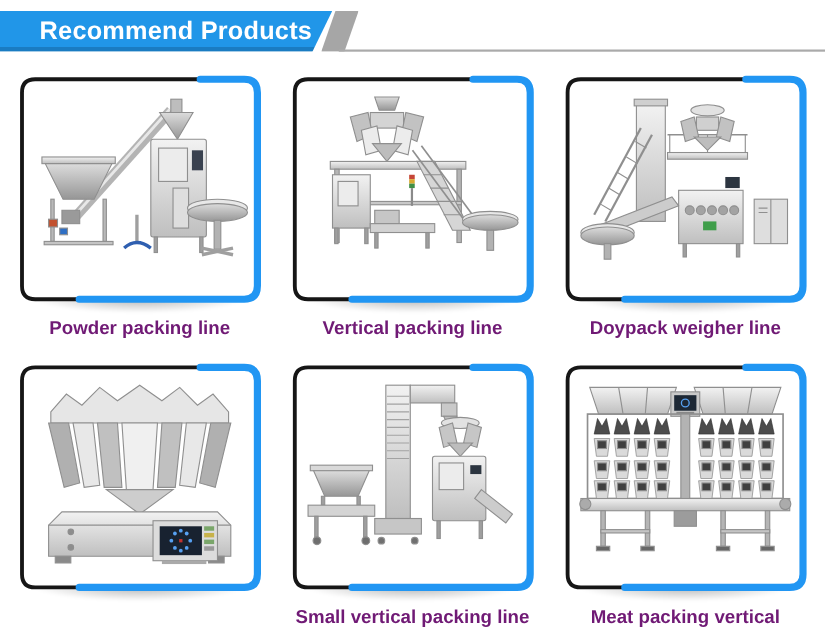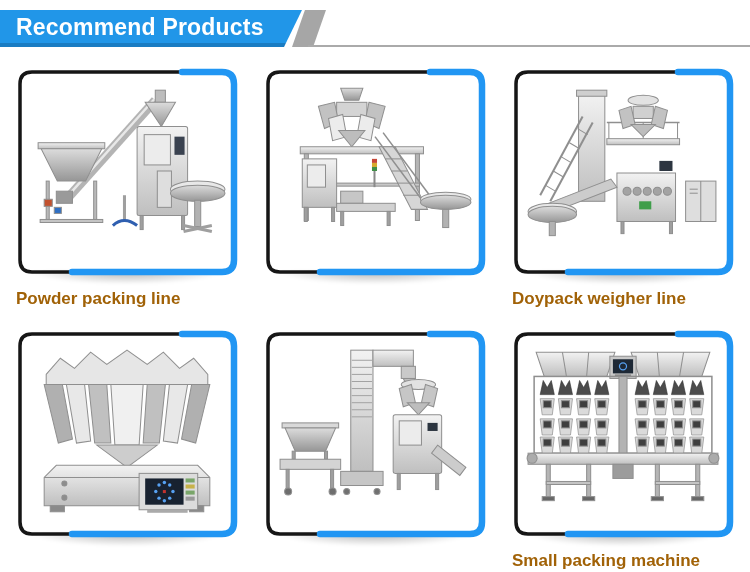--- a/index.html
+++ b/index.html
@@ -12,21 +12,21 @@
   
   .header { position:relative; height:68px; }
   .banner-bar {
     position:absolute; left:0; top:10px; width:302px; height:37px;
     background:linear-gradient(180deg,#2196e8 0 33px,#1a7cc2 33px 37px);
     clip-path:polygon(0 0,100% 0,calc(100% - 18px) 100%,0 100%);
     display:flex; align-items:center;
   }
   .banner-title {
     color:#ffffff; font-size:23px; font-weight:bold;
-    padding:0 0 3px 16px; letter-spacing:0.2px; white-space:nowrap;
+    padding:0 0 3px 36px; letter-spacing:0.2px; white-space:nowrap;
   }
   .banner-slash {
     position:absolute; top:10px; left:292px; width:34px; height:37px;
     background:#a6a6a6;
     clip-path:polygon(38% 0,100% 0,62% 100%,0 100%);
   }
   .header-underline {
     position:absolute; top:45px; left:308px; right:0; height:2px;
     background:#aaaaaa;
   }
@@ -39,21 +39,21 @@
   .card { position:relative; width:222px; height:208px; }
   .card::after {
     content:""; position:absolute; left:10px; right:10px; bottom:-9px; height:14px;
     background:radial-gradient(ellipse at 50% 0%, rgba(0,0,0,0.30), rgba(0,0,0,0) 68%);
     filter:blur(1.5px); z-index:0;
   }
   .frame { position:absolute; inset:0; z-index:2; pointer-events:none; }
   .art { position:absolute; inset:10px; z-index:1; }
   .art svg { width:100%; height:100%; display:block; }
   .caption {
-    text-align:left; font-size:17px; font-weight:bold; color:#a16207;
+    text-align:center; font-size:17px; font-weight:bold; color:#701a75;
     line-height:20px; margin:13px 0 21px;
   }
   .defs-holder { position:absolute; width:0; height:0; overflow:hidden; }
 </style>
 </head>
 <body>
 
 <svg class="defs-holder" aria-hidden="true">
   <defs>
     <linearGradient id="gMet" x1="0" y1="0" x2="0" y2="1">
@@ -164,20 +164,21 @@
             <ellipse cx="170" cy="123" rx="25" ry="7" fill="url(#gMetD)"></ellipse>
             <rect x="167" y="130" width="6" height="18" fill="#b2b2b2"></rect>
           </g>
         </svg>
       </span>
       <svg class="frame" viewBox="0 0 222 208">
         <path d="M166 4 H16 Q4 4 4 16 V192 Q4 204 16 204 H54" fill="none" stroke="#161616" stroke-width="3.5" stroke-linecap="round"></path>
         <path d="M166 4 H206 Q218 4 218 16 V192 Q218 204 206 204 H56" fill="none" stroke="#2196f3" stroke-width="6.5" stroke-linecap="round"></path>
       </svg>
     </div>
+    <div class="caption">Vertical packing line</div>
   </div>
 
   <div class="cell">
     <div class="card">
       <span class="art">
         <svg viewBox="0 0 200 186">
           <g stroke="#8f8f8f" stroke-width="1">
             <rect x="56" y="16" width="26" height="106" fill="url(#gMet)"></rect>
             <rect x="54" y="12" width="30" height="6" fill="#cfcfcf"></rect>
             <line x1="18" y1="116" x2="60" y2="38" stroke-width="2"></line>
@@ -313,20 +314,21 @@
             <rect x="160" y="132" width="3" height="16" fill="#9f9f9f"></rect>
             <polygon points="162,104 190,126 184,134 156,112" fill="#cccccc"></polygon>
           </g>
         </svg>
       </span>
       <svg class="frame" viewBox="0 0 222 208">
         <path d="M166 4 H16 Q4 4 4 16 V192 Q4 204 16 204 H54" fill="none" stroke="#161616" stroke-width="3.5" stroke-linecap="round"></path>
         <path d="M166 4 H206 Q218 4 218 16 V192 Q218 204 206 204 H56" fill="none" stroke="#2196f3" stroke-width="6.5" stroke-linecap="round"></path>
       </svg>
     </div>
+    <div class="caption">Small vertical packing line</div>
   </div>
 
   <div class="cell">
     <div class="card">
       <span class="art">
         <svg viewBox="0 0 200 186">
           <g stroke="#8f8f8f" stroke-width="1">
             <polygon points="14,12 92,12 84,36 22,36" fill="url(#gMet)"></polygon>
             <polygon points="108,12 186,12 178,36 116,36" fill="url(#gMet)"></polygon>
             <line x1="40" y1="12" x2="44" y2="36"></line>
@@ -386,16 +388,16 @@
             <rect x="128" y="155" width="12" height="4" fill="#666666"></rect>
             <rect x="168" y="155" width="12" height="4" fill="#666666"></rect>
           </g>
         </svg>
       </span>
       <svg class="frame" viewBox="0 0 222 208">
         <path d="M166 4 H16 Q4 4 4 16 V192 Q4 204 16 204 H54" fill="none" stroke="#161616" stroke-width="3.5" stroke-linecap="round"></path>
         <path d="M166 4 H206 Q218 4 218 16 V192 Q218 204 206 204 H56" fill="none" stroke="#2196f3" stroke-width="6.5" stroke-linecap="round"></path>
       </svg>
     </div>
-    <div class="caption">Small packing machine</div>
+    <div class="caption">Meat packing vertical</div>
   </div>
 
 </div>
 
 </body></html>

